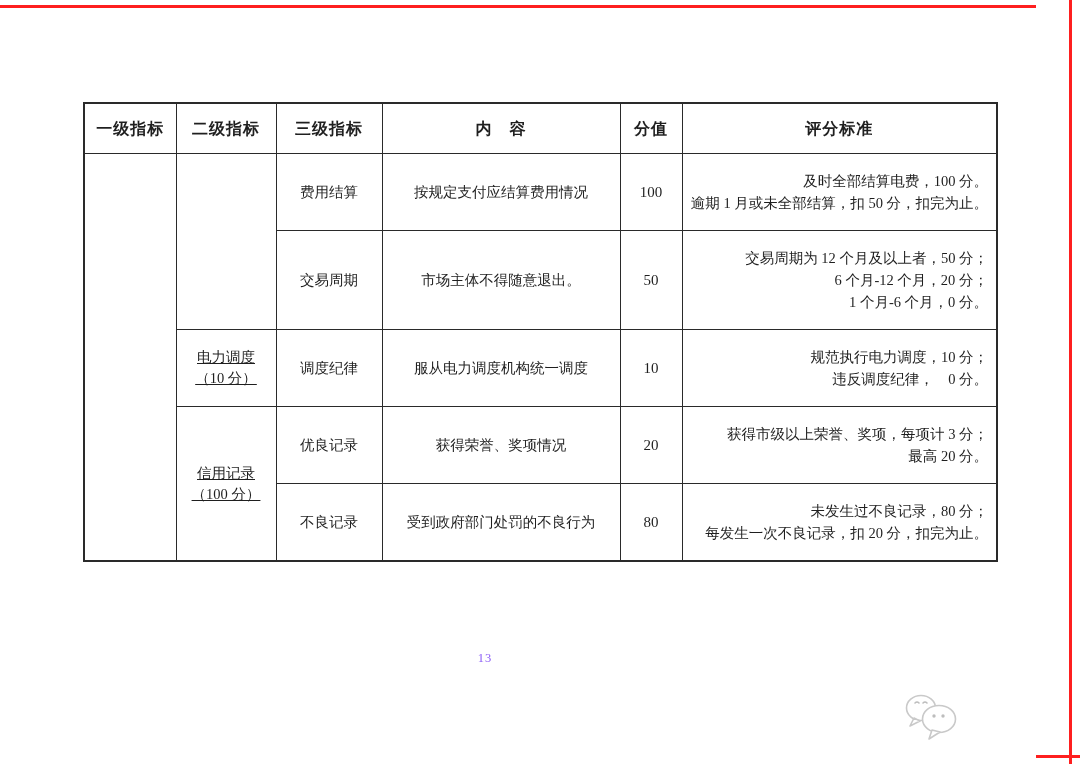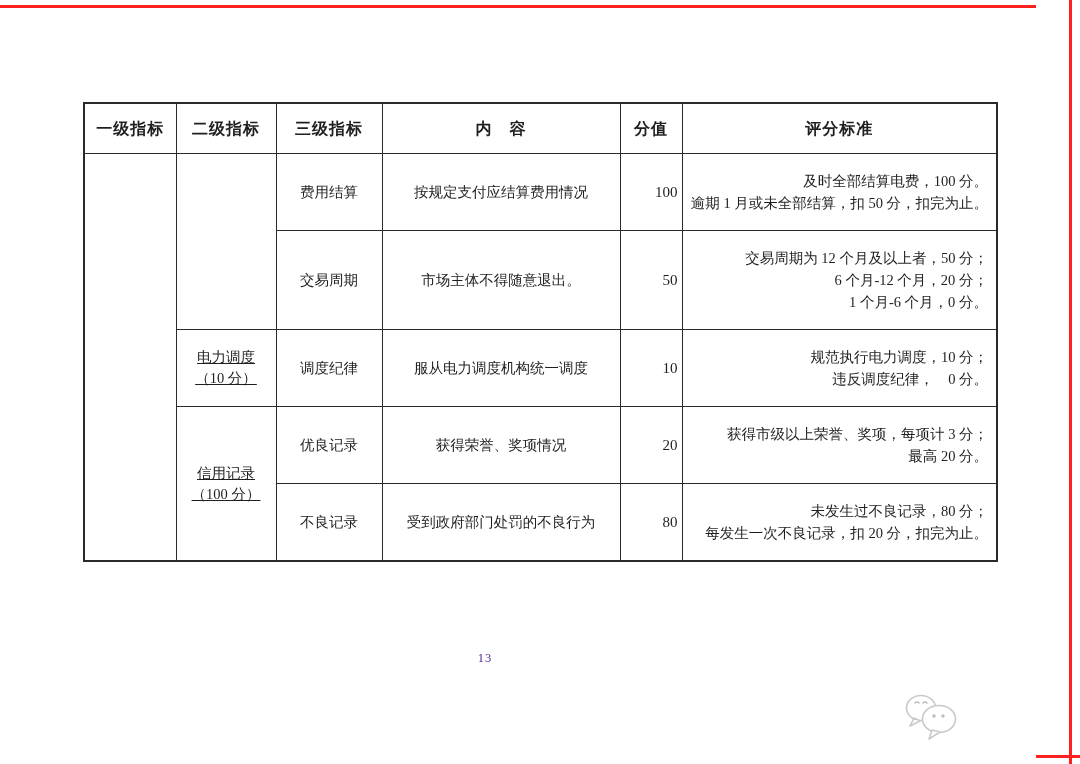--- a/index.html
+++ b/index.html
@@ -48,30 +48,30 @@
   tr.row-3 { height: 49px; }
   tr.row-4 { height: 57px; }
   tr.row-5 { height: 58px; margin-top: 47px; }
   td.criteria {
     text-align: right;
     padding: 16px 8px;
     white-space: pre-line;
     line-height: 22px;
   }
   td.lvl2 { white-space: pre-line; text-decoration: underline; }
-  td.score { font-size: 15px; text-align: right; }
+  td.score { font-size: 15px; }
 
   
   .page-number {
     position: absolute;
     left: 0; top: 651px;
     width: 937px;
     text-align: center;
     font-size: 12.5px;
-    color: #4c1d95;
+    color: #8b5cf6;
     letter-spacing: 1px;
     padding-left: 33px;
   }
 
   
   .watermark {
     position: absolute;
     left: 902px; top: 692px;
     display: flex;
     align-items: center;

